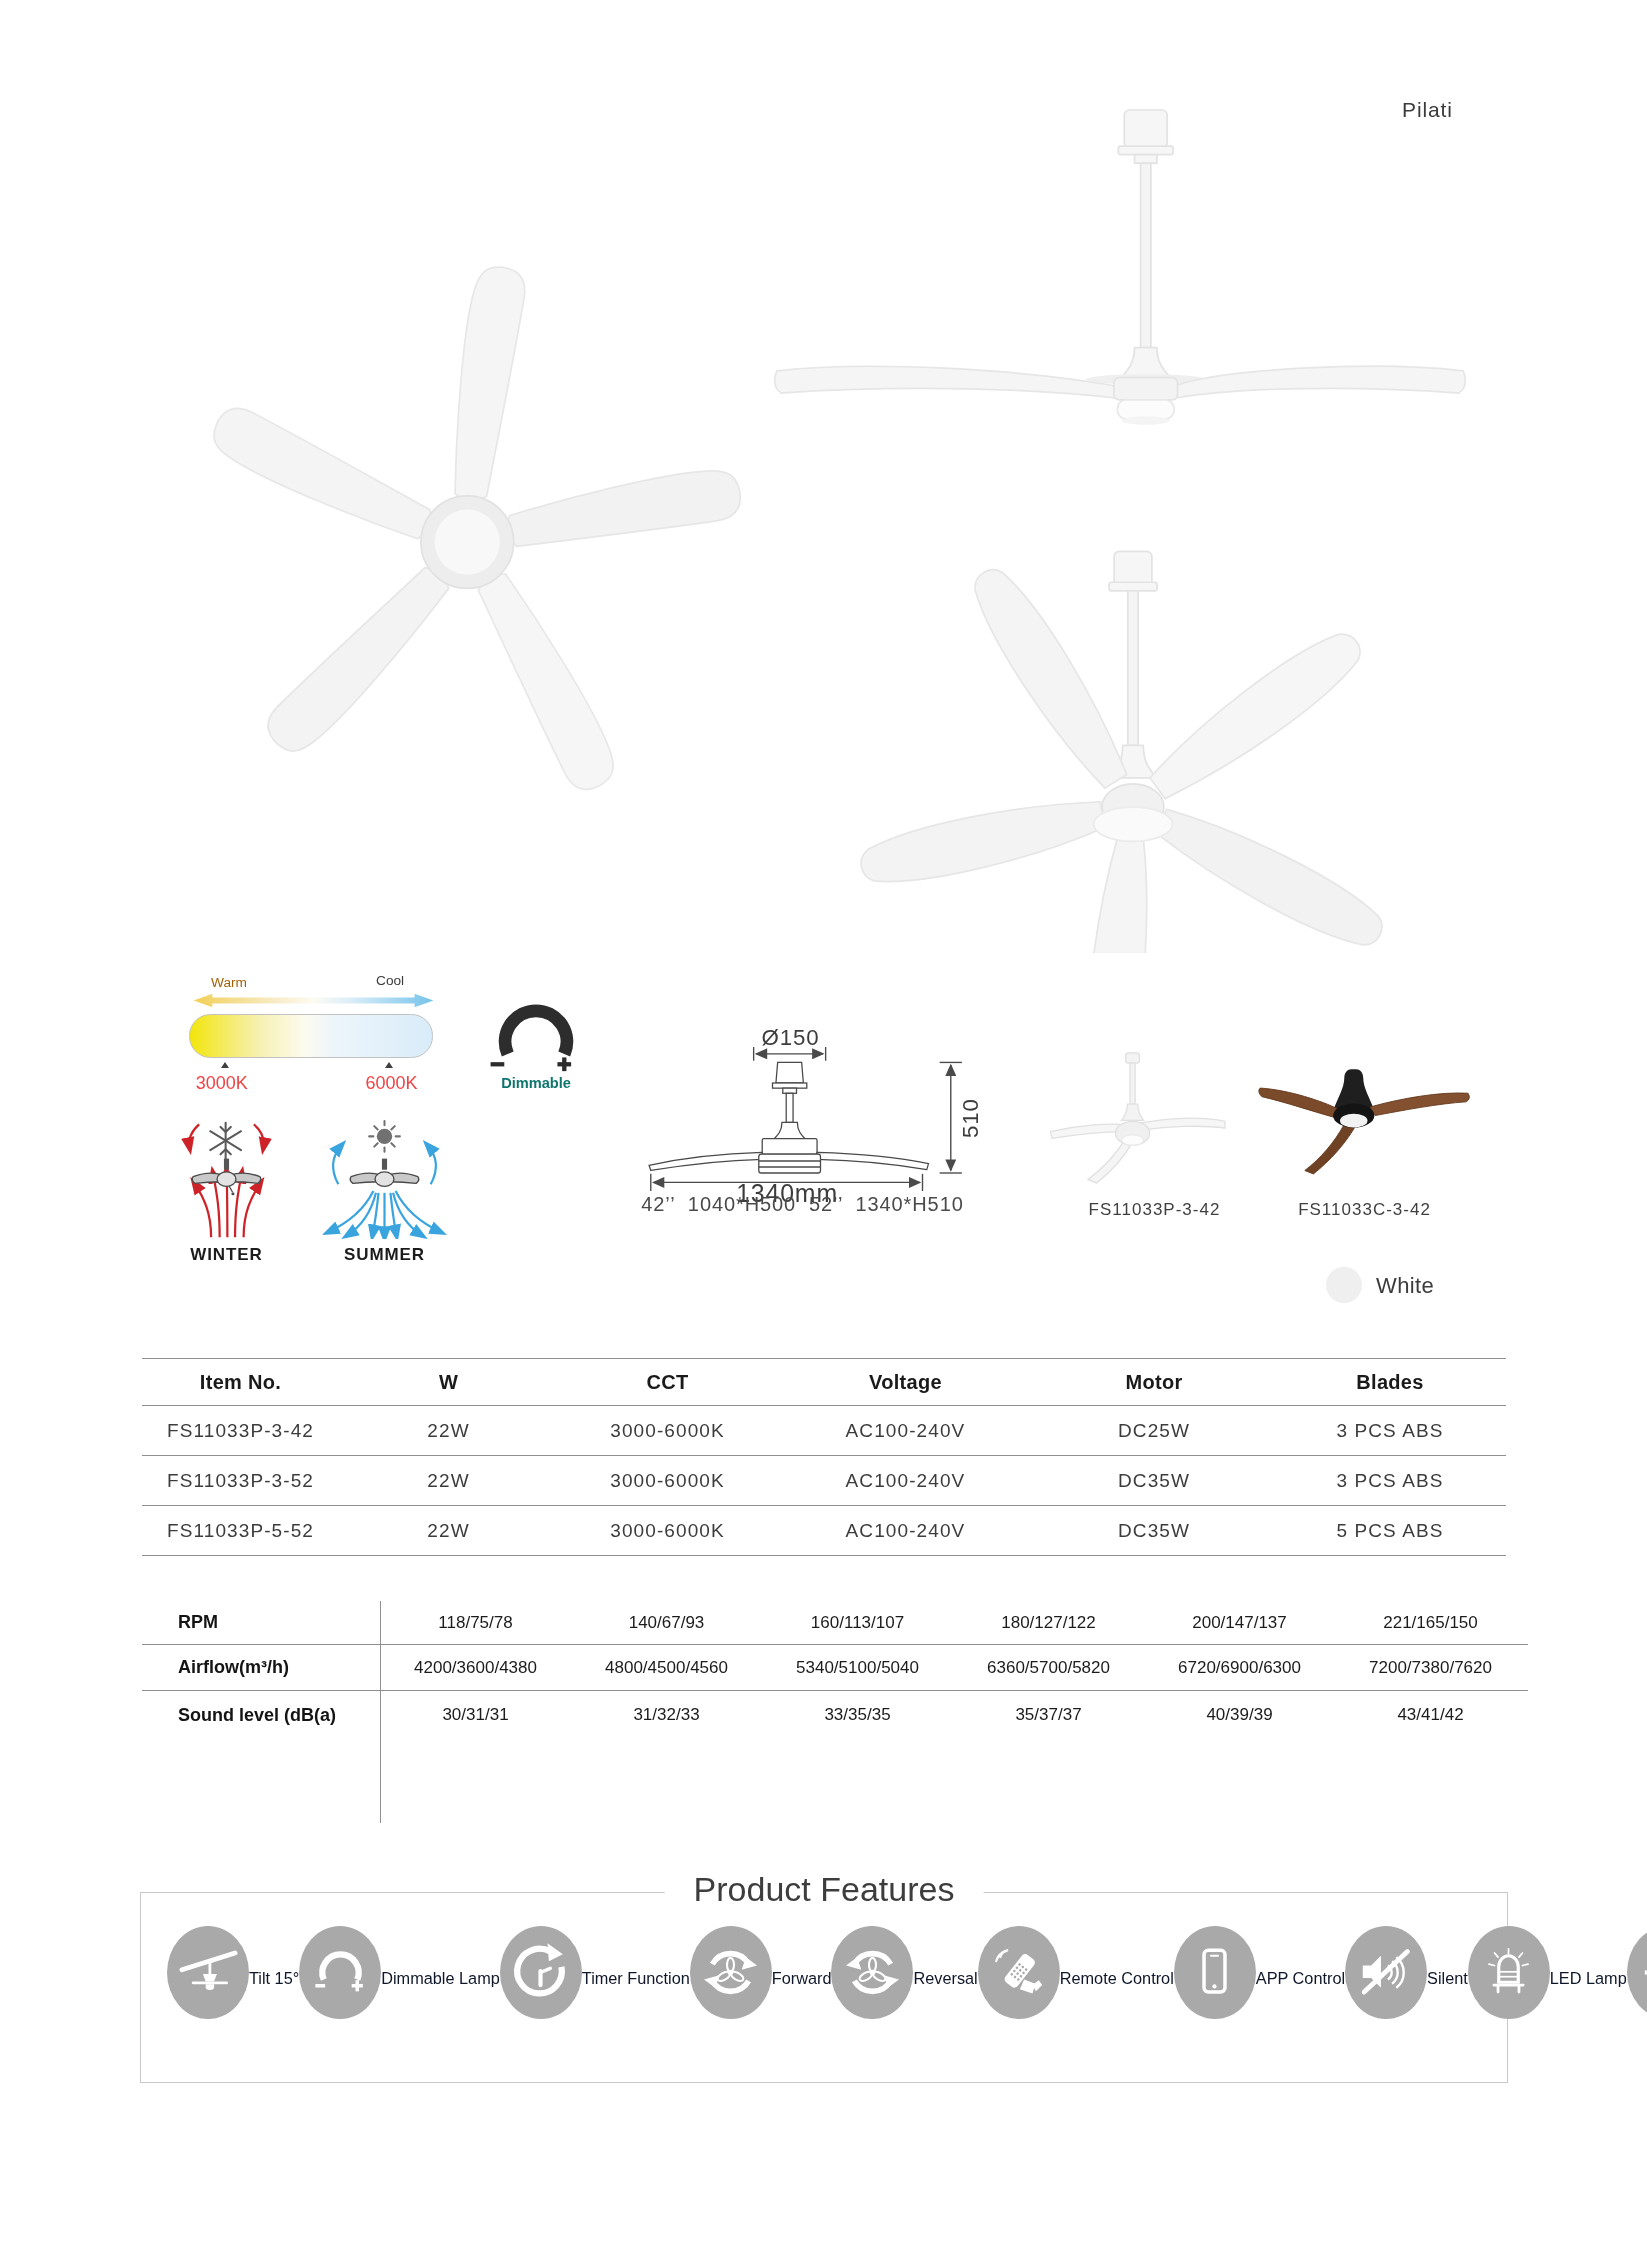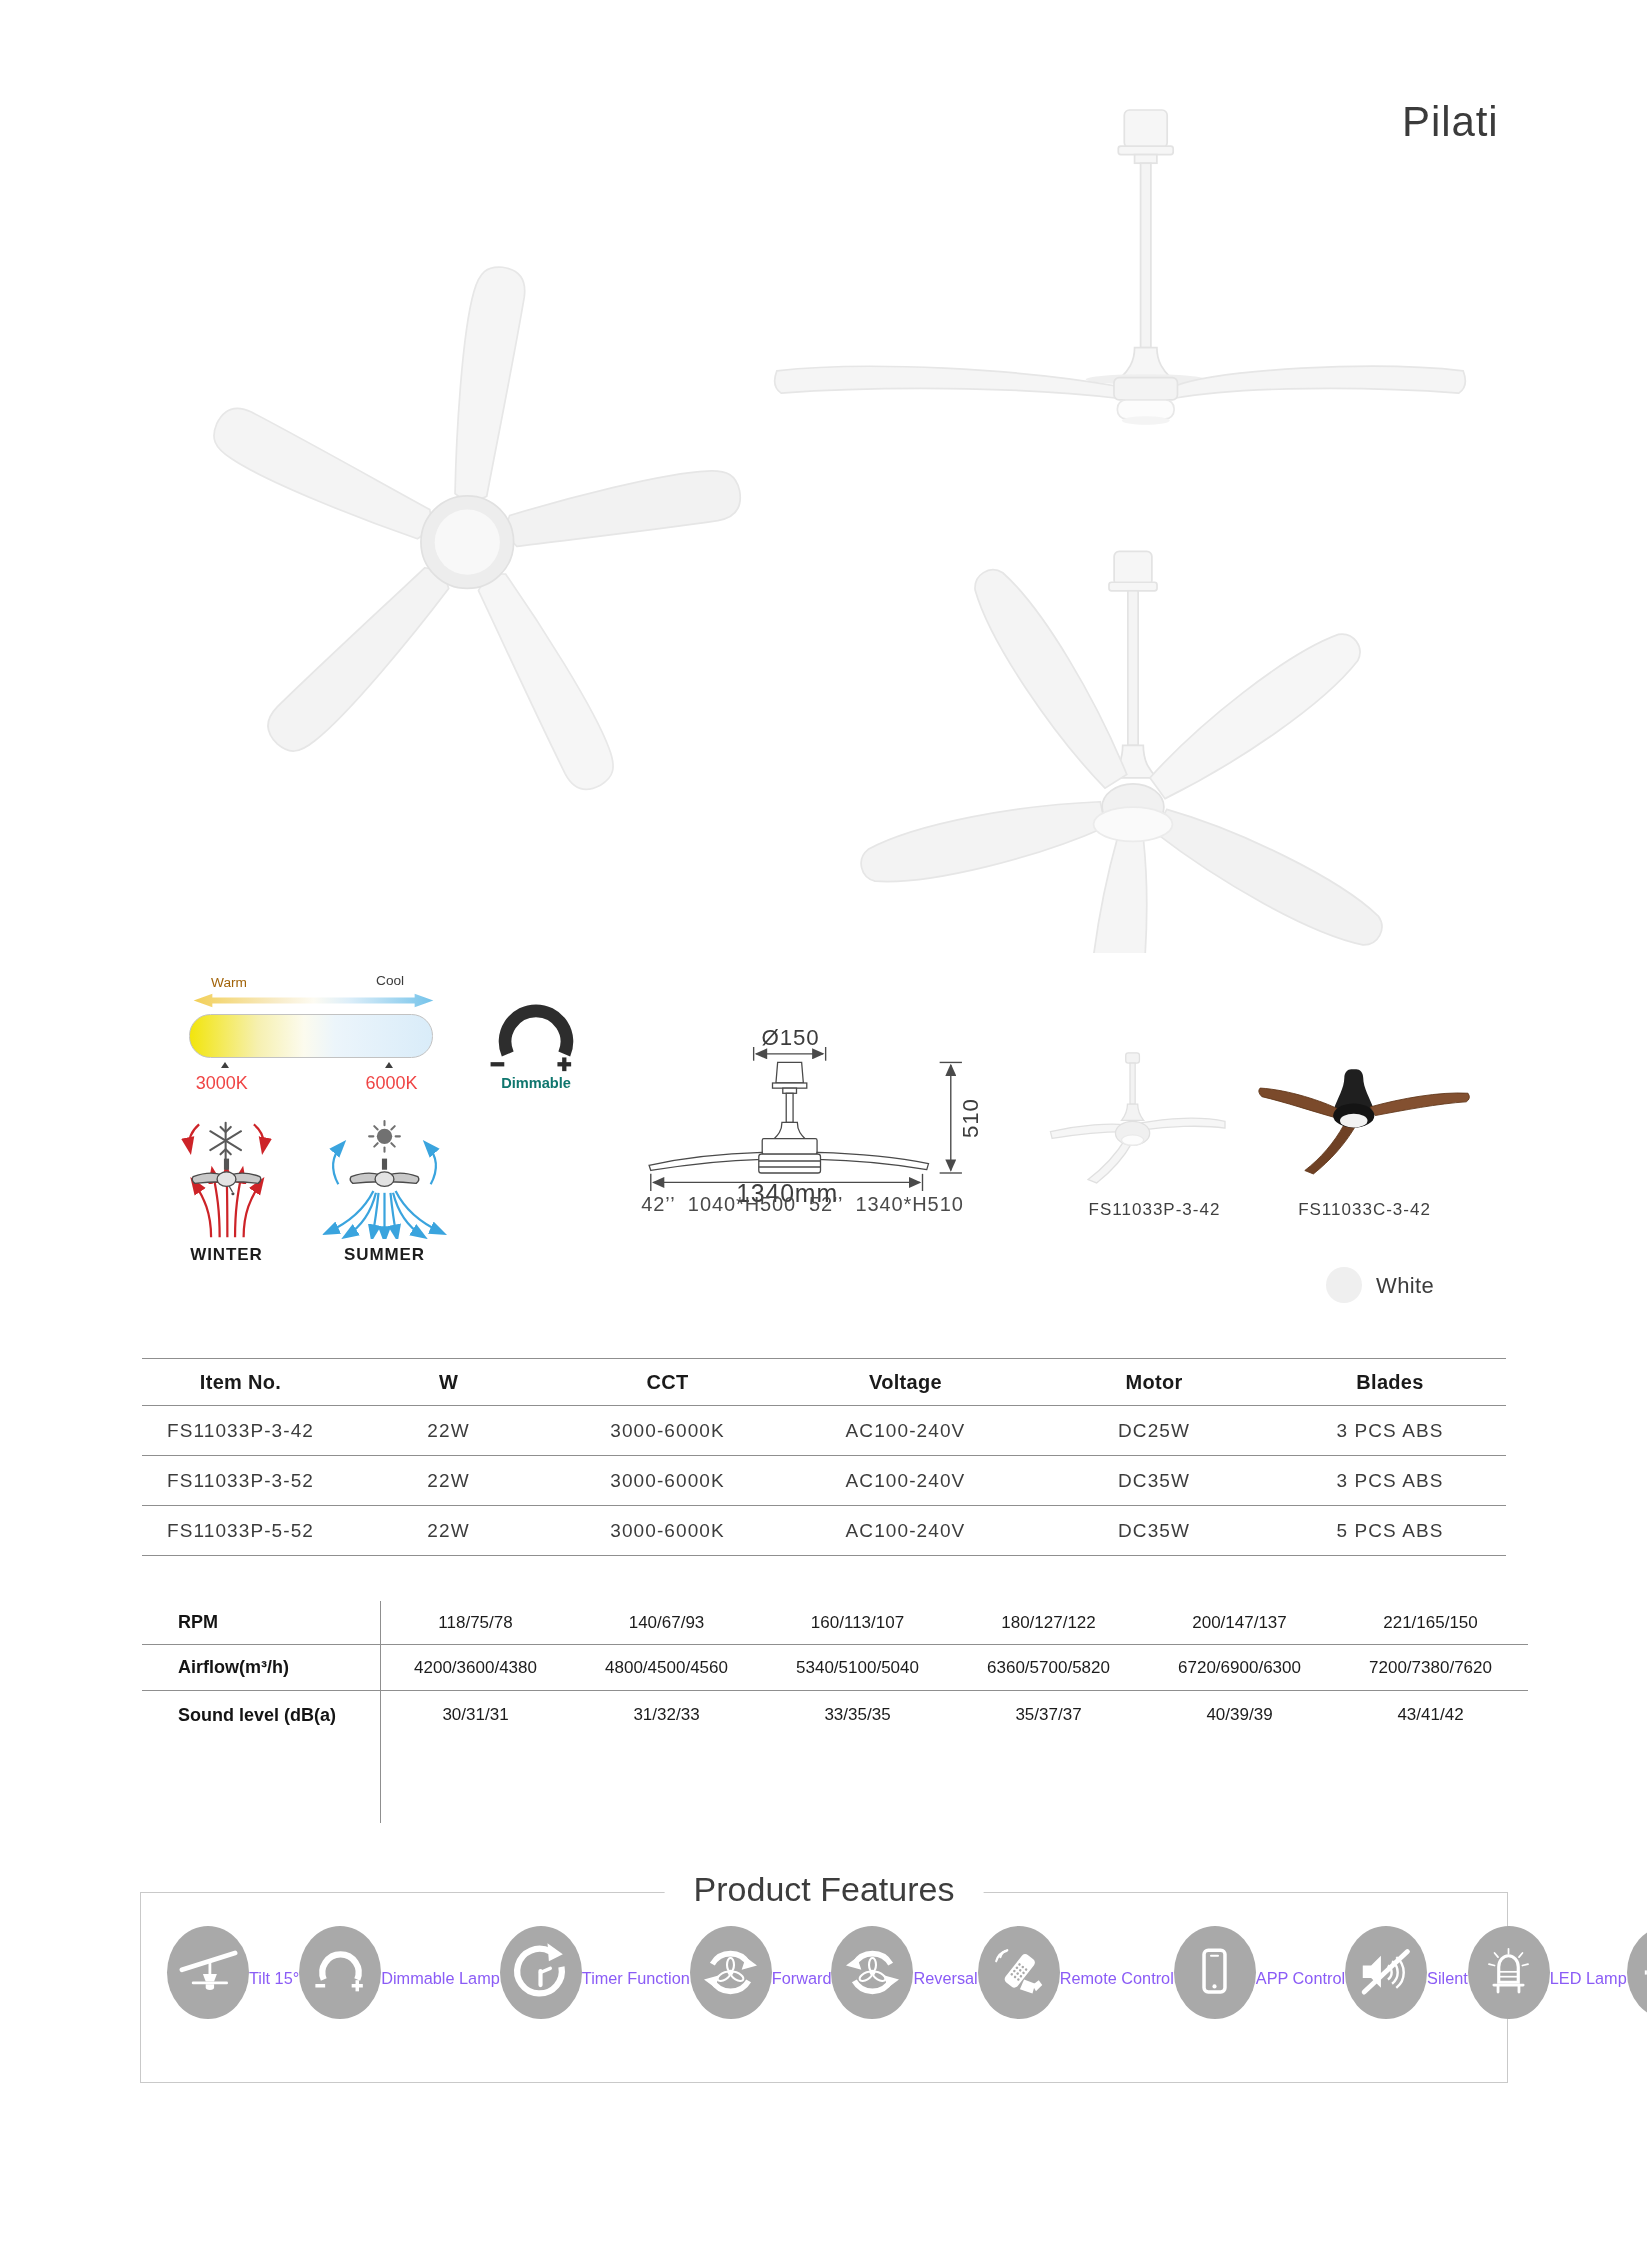--- a/index.html
+++ b/index.html
@@ -1,21 +1,21 @@
 <!DOCTYPE html>
 <html style="font-size:13.7px"><head>
 <meta charset="utf-8">
 <style>
   html,body{margin:0;padding:0;background:#fff;}
   .canvas{position:relative;width:1648px;height:2250px;background:#ffffff;
           font-family:"Liberation Sans",sans-serif;overflow:hidden;color:#3a3a3a;}
   .abs{position:absolute;}
 
   
-  .product-title{position:absolute;left:1402px;top:98px;font-size:42px;font-weight:300;
+  .product-title{position:absolute;left:1402px;top:98px;font-size:21px;font-weight:300;
                  color:#3b3b3b;letter-spacing:0.9px;}
 
   
   .cct{position:absolute;left:189px;top:973px;width:251px;height:122px;}
   .cct-warm-label{position:absolute;left:22px;top:1.7px;font-size:13.7px;color:#a16207;}
   .cct-cool-label{position:absolute;left:187px;top:0px;font-size:13.7px;color:#3c3c3c;}
   .cct-arrow{position:absolute;left:0px;top:19px;}
   .cct-bar{position:absolute;left:0px;top:41px;width:242px;height:42px;border-radius:21.5px;
            border:0.9px solid #c2c2c2;
            background:linear-gradient(90deg,#f2e50c 0%,#f6f0b0 28%,#fcfbee 47%,#ecf5fb 60%,#d9ecf9 100%);}
@@ -77,21 +77,21 @@
   
   .features-box{position:absolute;left:140px;top:1892px;width:1366px;height:189px;
                 border:0.9px solid #c9c9c9;background:#fff;}
   .features-title{position:absolute;top:-23px;left:50%;transform:translateX(-50%);
                   background:#fff;padding:0 29px;font-size:34px;font-weight:300;color:#3d3d3d;
                   white-space:nowrap;}
   .features-row{display:flex;justify-content:space-between;padding:33px 26px 0 26px;}
   .feat{display:flex;flex-direction:row;align-items:center;}
   .feat-circle{width:82px;height:93px;border-radius:50%;background:#a9a9a9;
                display:flex;align-items:center;justify-content:center;flex:none;}
-  .feat-label{margin-top:11px;font-size:16.3px;color:#8b5cf6;white-space:nowrap;}
+  .feat-label{margin-top:11px;font-size:16.3px;color:#0f172a;white-space:nowrap;}
 </style>
 </head>
 <body>
 
 <div class="canvas">
 
   <div class="product-title">Pilati</div>
 
   <svg class="abs" style="left:184px;top:223px;" width="558" height="652" viewBox="0 0 650 760">
     <g>

